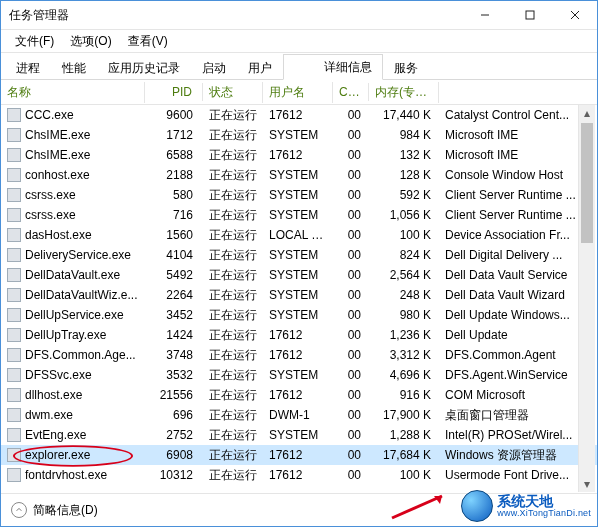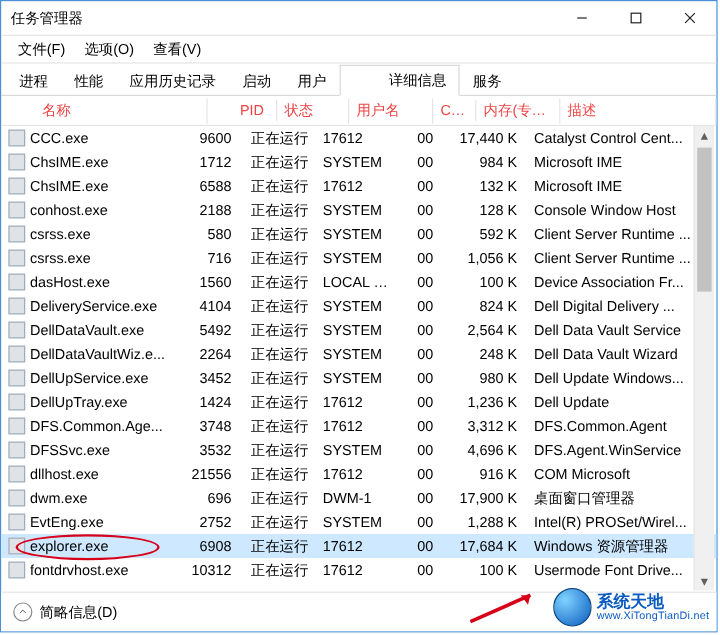--- a/index.html
+++ b/index.html
@@ -75,22 +75,21 @@
     padding-left: 40px;
   }
   .grid-header, .row {
     display: flex;
     align-items: center;
     font-size: 12px;
   }
   .grid-header {
     height: 24px;
     border-bottom: 1px solid #e5e5e5;
-    color: #ef4444;
-    padding-left: 28px;
+    color: #4d7c0f;
   }
   .grid-header .cell { border-right: 1px solid #e5e5e5; }
   .cell {
     padding: 2px 6px;
     overflow: hidden;
     white-space: nowrap;
     text-overflow: ellipsis;
     box-sizing: border-box;
   }
   .col-name   { width: 144px; display:flex; align-items:center; gap:4px;}
@@ -238,21 +237,20 @@
 
   <div class="grid-header">
     <div class="cell col-name">
         <span>名称</span>
       </div>
     <div class="cell col-pid">PID</div>
     <div class="cell col-status">状态</div>
     <div class="cell col-user">用户名</div>
     <div class="cell col-cpu">CPU</div>
     <div class="cell col-mem">内存(专用...</div>
-    <div class="cell col-desc">描述</div>
   </div>
 
   <div class="rows" id="rows" style="height:380px;">
       <div class="row">
         <div class="cell col-name">
           <span class="icon icon-generic"></span>
           <span>CCC.exe</span>
         </div>
         <div class="cell col-pid">9600</div>
         <div class="cell col-status">正在运行</div>

